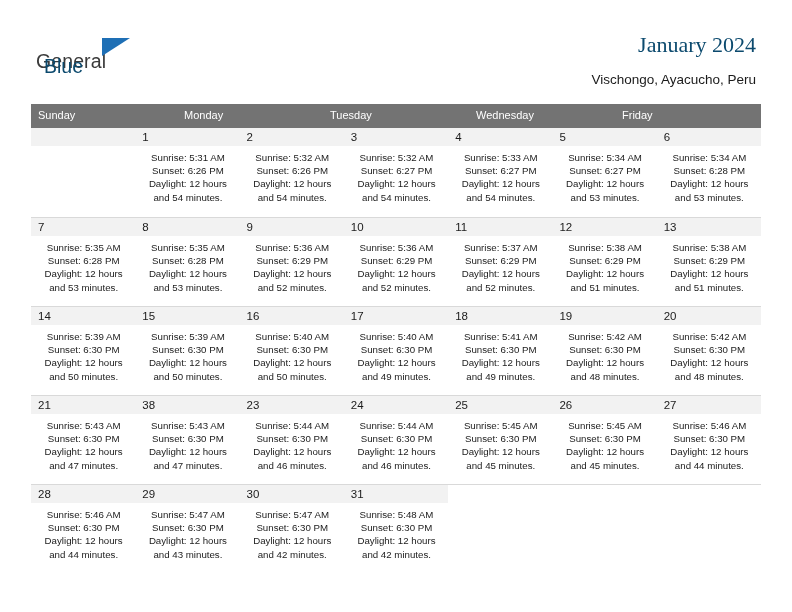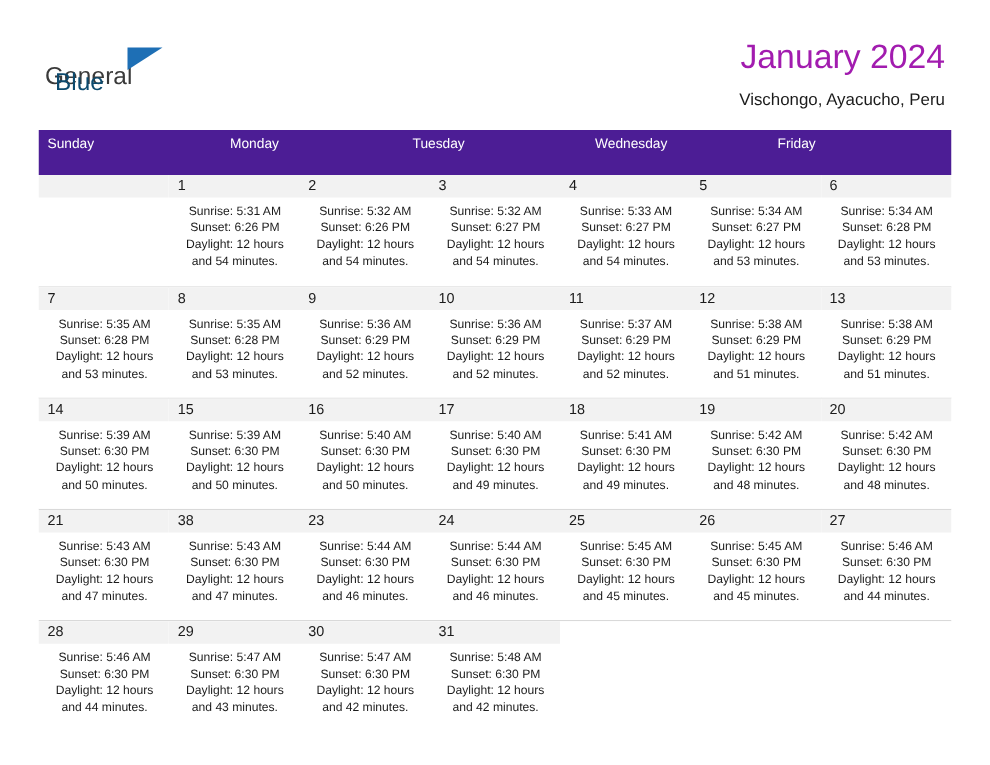--- a/index.html
+++ b/index.html
@@ -64,44 +64,45 @@
     font-family: "Liberation Sans", sans-serif;
   }
 
   .title-block {
     position: absolute;
     right: 36px;
     top: 28px;
     text-align: right;
   }
   .cal-title {
-    font-size: 27px;
-    color: #a21caf;
+    font-size: 22px;
+    color: #0c4a6e;
     line-height: 34px;
     white-space: nowrap;
+    font-family: Liberation Serif, serif;
   }
   .cal-subtitle {
     font-size: 13.5px;
     color: #1b1b1b;
     line-height: 20px;
     margin-top: 8px;
     white-space: nowrap;
   }
 
   
   .calendar {
     position: absolute;
     left: 31px;
     top: 104px;
     width: 730px;
   }
   .weekday-row {
     display: flex;
-    background: #4c1d95;
-    height: 36px;
+    background: #737373;
+    height: 24px;
   }
   .weekday {
     flex: 1 1 0;
     color: #ffffff;
     font-size: 11px;
     line-height: 22px;
     padding-left: 7px;
     box-sizing: border-box;
     white-space: nowrap;
   }

